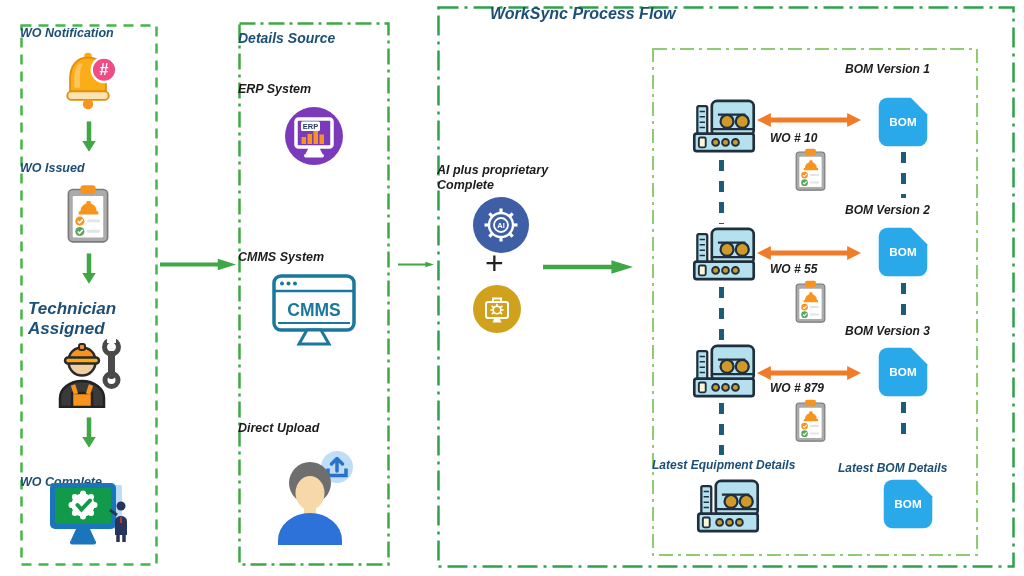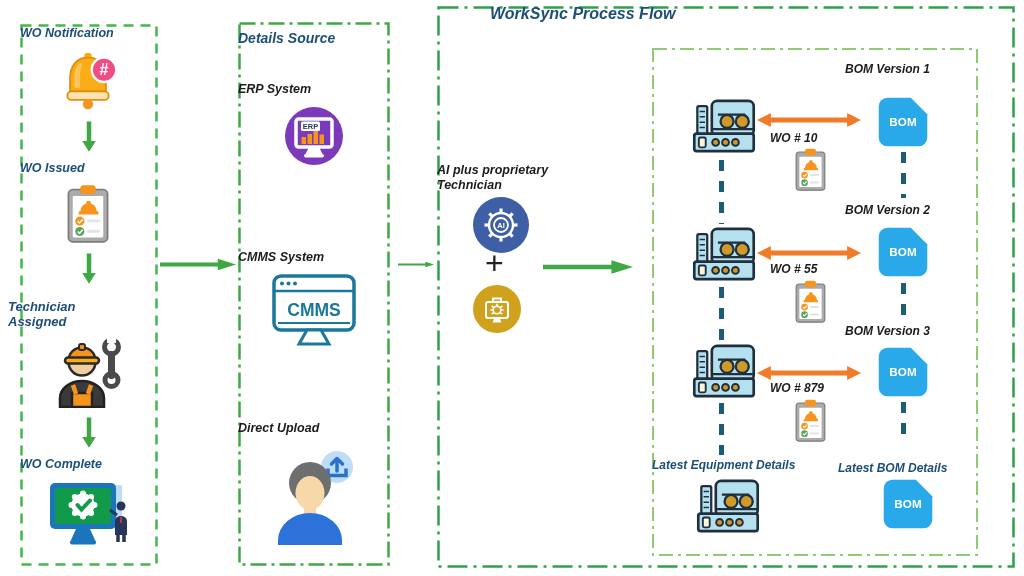--- a/index.html
+++ b/index.html
@@ -102,42 +102,42 @@
   <div class="lbl navy ctr" style="left:20px;top:161px;width:138px;font-size:12.5px">WO Issued</div>
 
   <svg class="abs" style="left:64px;top:183px" width="48" height="61" viewBox="0 0 44 56">
       <use href="#sym-clipboard"></use>
     </svg>
 
   <svg class="abs" style="left:80px;top:252px" width="18" height="33" viewBox="0 0 20 34">
       <use href="#sym-arrow-down"></use>
     </svg>
 
-  <div class="lbl navy ctr" style="left:8px;top:299px;width:138px;font-size:13px">Technician
+  <div class="lbl navy ctr" style="left:28px;top:299px;width:138px;font-size:17px">Technician
 Assigned</div>
 
   <svg class="abs" style="left:52px;top:334px" width="74" height="74" viewBox="0 0 74 72">
     <rect x="56" y="16" width="7" height="28" rx="3" fill="#4A4A4A"></rect>
     <circle cx="59.5" cy="12" r="7" fill="none" stroke="#4A4A4A" stroke-width="5"></circle>
     <rect x="55" y="1" width="9" height="7" fill="#ffffff"></rect>
     <circle cx="59.5" cy="45" r="6.5" fill="none" stroke="#4A4A4A" stroke-width="5"></circle>
     <circle cx="30" cy="27" r="13.5" fill="#F2CFA0" stroke="#2A2A2A" stroke-width="2.5"></circle>
     <path d="M17 24 a13 11.5 0 0 1 26 0 z" fill="#F7941D" stroke="#2A2A2A" stroke-width="2.5"></path>
     <rect x="27" y="9" width="6" height="6" rx="2" fill="#F7941D" stroke="#2A2A2A" stroke-width="2"></rect>
     <rect x="13" y="22.5" width="34" height="6" rx="3" fill="#FBAD18" stroke="#2A2A2A" stroke-width="2.5"></rect>
     <path d="M8 72 v-9 a22 17 0 0 1 44 0 v9 z" fill="#3A3A3A" stroke="#222222" stroke-width="2.5"></path>
     <path d="M20 58 h20 v14 h-20 z" fill="#F7941D" stroke="#222222" stroke-width="2.5"></path>
     <path d="M21 50 l3 9 M39 50 l-3 9" stroke="#F7941D" stroke-width="4.5" fill="none"></path>
   </svg>
 
   <svg class="abs" style="left:80px;top:416px" width="18" height="33" viewBox="0 0 20 34">
       <use href="#sym-arrow-down"></use>
     </svg>
 
-  <div class="lbl navy ctr" style="left:20px;top:457px;width:138px;font-size:12.5px">WO Complete</div>
+  <div class="lbl navy ctr" style="left:20px;top:475px;width:138px;font-size:12.5px">WO Complete</div>
 
   <svg class="abs" style="left:48px;top:479px" width="82" height="72" viewBox="0 0 82 72">
     <rect x="64" y="6" width="10" height="44" rx="2" fill="#BBDDF5"></rect>
     <rect x="2" y="4" width="66" height="46" rx="5" fill="#1B75BB"></rect>
     <rect x="7" y="9" width="56" height="36" rx="2" fill="#119A49"></rect>
     <g fill="#ffffff">
       <circle cx="35" cy="26" r="11.5"></circle>
       <circle cx="46.5" cy="26" r="3"></circle>
         <circle cx="23.5" cy="26" r="3"></circle>
       <circle cx="35" cy="37.5" r="3"></circle>
@@ -204,21 +204,21 @@
     <path d="M6 98 v-5 a32 27 0 0 1 64 0 v5 z" fill="#2D72D9"></path>
   </svg>
 
   <svg class="abs" style="left:398px;top:256px" width="36" height="17" viewBox="0 0 100 20">
       <use href="#sym-arrow-right"></use>
     </svg>
 
   <div class="lbl navy ctr" style="left:490px;top:5px;width:340px;font-size:16px">WorkSync Process Flow</div>
 
   <div class="lbl blk ctr" style="left:437px;top:163px;width:140px;font-size:12.5px">AI plus proprietary
-Technician</div>
+Complete</div>
 
   <svg class="abs" style="left:473px;top:197px" width="56" height="56" viewBox="0 0 56 56">
     <circle cx="28" cy="28" r="28" fill="#3E5FA5"></circle>
     <g stroke="#ffffff" fill="none">
       <circle cx="28" cy="28" r="12" stroke-width="2.4"></circle>
       <circle cx="28" cy="28" r="7" stroke-width="1.8"></circle>
       <g stroke-width="3.2">
         <line x1="28" y1="11.5" x2="28" y2="16"></line>
         <line x1="28" y1="11.5" x2="28" y2="16" transform="rotate(45 28 28)"></line>
         <line x1="28" y1="11.5" x2="28" y2="16" transform="rotate(90 28 28)"></line>

